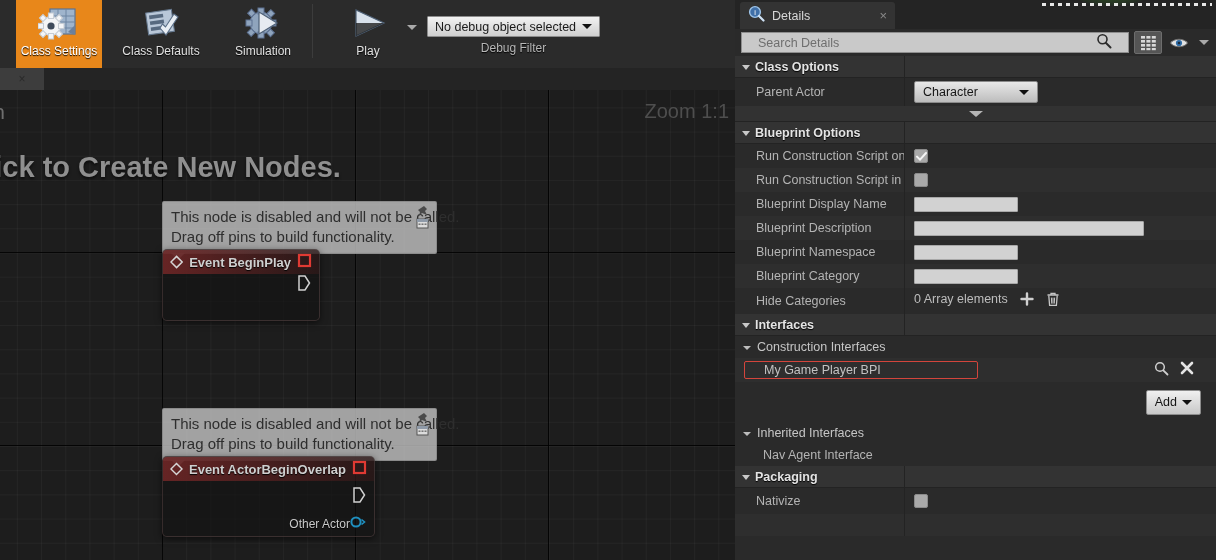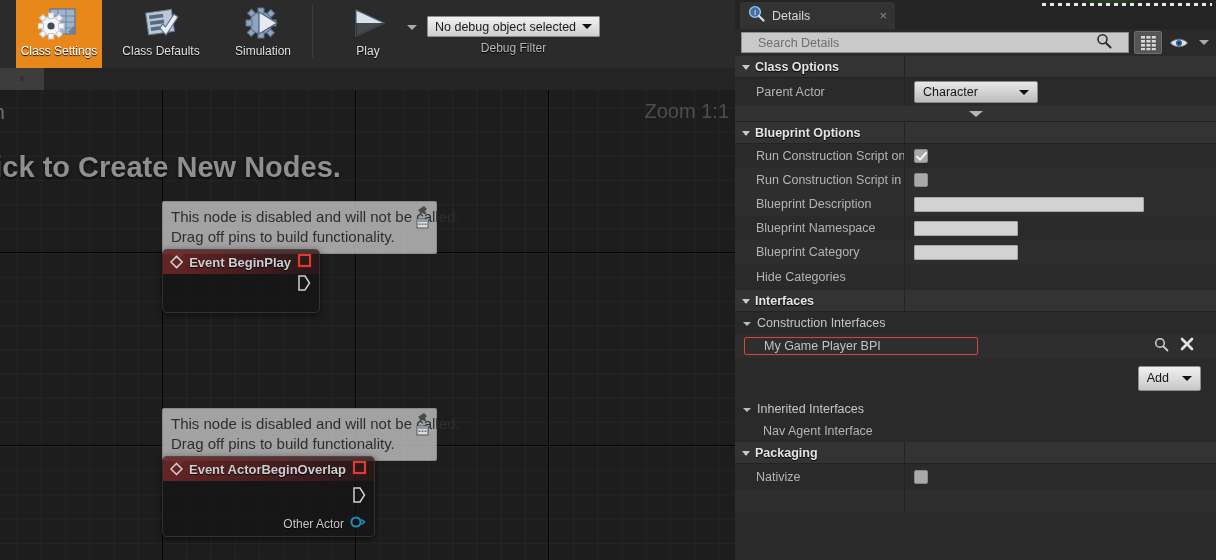--- a/index.html
+++ b/index.html
@@ -124,21 +124,21 @@
   .node-hdr {
     height: 24px; display: flex; align-items: center; gap: 6px; padding: 0 7px;
     background: linear-gradient(to right, rgba(122,40,40,.80), rgba(60,26,26,.45));
   }
   .node-hdr-title {
     font-size: 13px; font-weight: bold; color: #cfcfcf;
     text-shadow: 0 1px 1px #000; white-space: nowrap; flex: 1;
   }
   .node-body { position: relative; }
   .pin-row {
-    display: flex; align-items: center; justify-content: flex-end; gap: 6px;
+    display: flex; align-items: center; justify-content: flex-end; gap: 0;
     padding: 0 8px; height: 22px;
   }
   .pin-lbl { font-size: 12px; color: #c8c8c8; text-shadow: 0 1px 1px #000; }
 
   
   #details {
     position: absolute; left: 735px; top: 0; width: 481px; height: 560px;
     background: #2a2a2a;
   }
   #dtab-bar { position: relative; height: 29px; background: #242424; }
@@ -221,21 +221,21 @@
     margin-left: 9px; width: 234px; height: 18px;
     border: 1px solid #d4453c; border-radius: 2px;
     display: flex; align-items: center; padding-left: 19px;
     font-size: 12.5px; color: #c2c2c2; cursor: pointer;
   }
   #iface-actions { position: absolute; right: 22px; display: flex; align-items: center; gap: 11px; }
   #add-btn-row { height: 40px; display: flex; align-items: center; justify-content: flex-end; padding-right: 15px; }
   #add-btn {
     height: 25px; padding: 0 8px; background: linear-gradient(#f0f0f0, #c8c8c8);
     border: 1px solid #8c8c8c; border-radius: 2px;
-    display: flex; align-items: center; gap: 13px;
+    display: flex; align-items: center; gap: 5px;
     font-size: 12.5px; color: #141414; cursor: pointer;
   }
   #add-btn .caret-dn { border-top-color: #111; }
   .leaf-row { height: 22px; display: flex; align-items: center; padding-left: 28px; }
   .leaf-txt { font-size: 12.5px; color: #b4b4b4; }
 
   .expander-row {
     height: 16px; background: #323232; border-bottom: 1px solid #232323;
     display: flex; align-items: center; justify-content: center; cursor: pointer;
   }
@@ -380,21 +380,21 @@
             <g fill="#6b6b6b">
                 <rect x="3.5" y="18.5" width="2" height="1.4"></rect>
                 <rect x="6.5" y="18.5" width="2" height="1.4"></rect>
                 <rect x="9.5" y="18.5" width="2" height="1.4"></rect>
               </g>
           </g>
         </svg>
       </div>
     </div>
 
-    <div class="node" style="left:162px; top:159px; width:158px; height:64px;">
+    <div class="node" style="left:162px; top:159px; width:158px; height:72px;">
       <div class="node-hdr">
         <svg width="14" height="14" viewBox="0 0 14 14">
           <path d="M7 1 L13 7 L7 13 L1 7 Z" fill="none" stroke="#d6d6d6" stroke-width="1.6"></path>
         </svg>
         <span class="node-hdr-title">Event BeginPlay</span>
         <span>
           <svg width="15" height="15" viewBox="0 0 15 15">
             <rect x="2" y="2" width="11" height="11" fill="none" stroke="#e03a33" stroke-width="2.2"></rect>
           </svg>
         </span>
@@ -561,20 +561,27 @@
     </div>
 
     <div class="prow alt">
       <span class="pname">Run Construction Script in Se</span>
       <span class="split"></span>
       <span class="pval">
         <span class="chk"></span>
       </span>
     </div>
 
+    <div class="prow">
+      <span class="pname">Blueprint Display Name</span>
+      <span class="split"></span>
+      <span class="pval">
+        <span class="txtbox" style="width:104px;"></span>
+      </span>
+    </div>
 
     <div class="prow alt">
       <span class="pname">Blueprint Description</span>
       <span class="split"></span>
       <span class="pval">
         <span class="txtbox" style="width:230px;"></span>
       </span>
     </div>
 
     <div class="prow">
@@ -589,20 +596,40 @@
       <span class="pname">Blueprint Category</span>
       <span class="split"></span>
       <span class="pval">
         <span class="txtbox" style="width:104px;"></span>
       </span>
     </div>
 
     <div class="prow" style="height:26px;">
       <span class="pname">Hide Categories</span>
       <span class="split"></span>
+      <span class="pval">
+        <span class="pval-text">0 Array elements</span>
+        <span>
+          <svg width="14" height="14" viewBox="0 0 14 14">
+            <path d="M7 1.5 L7 12.5 M1.5 7 L12.5 7" stroke="#d0d0d0" stroke-width="2.4" stroke-linecap="round"></path>
+          </svg>
+        </span>
+        <span>
+          <svg width="14" height="15" viewBox="0 0 14 15">
+            <path d="M1.5 3 L12.5 3" stroke="#c6c6c6" stroke-width="1.5"></path>
+            <path d="M5 3 L5 1.5 L9 1.5 L9 3" fill="none" stroke="#c6c6c6" stroke-width="1.3"></path>
+            <path d="M2.8 3.6 L3.6 13.4 L10.4 13.4 L11.2 3.6" fill="none" stroke="#c6c6c6" stroke-width="1.3"></path>
+            <g stroke="#c6c6c6" stroke-width="1">
+                <line x1="5.4" y1="5.6" x2="5.7" y2="11.6"></line>
+                <line x1="7" y1="5.6" x2="7" y2="11.6"></line>
+                <line x1="8.6" y1="5.6" x2="8.3" y2="11.6"></line>
+              </g>
+          </svg>
+        </span>
+      </span>
     </div>
 
     <div class="cat-hdr">
       <span class="tri"></span>
       <span class="cat-hdr-title">Interfaces</span>
       <span class="split"></span>
     </div>
 
     <div class="sub-hdr">
       <span class="tri tri-sm"></span>

